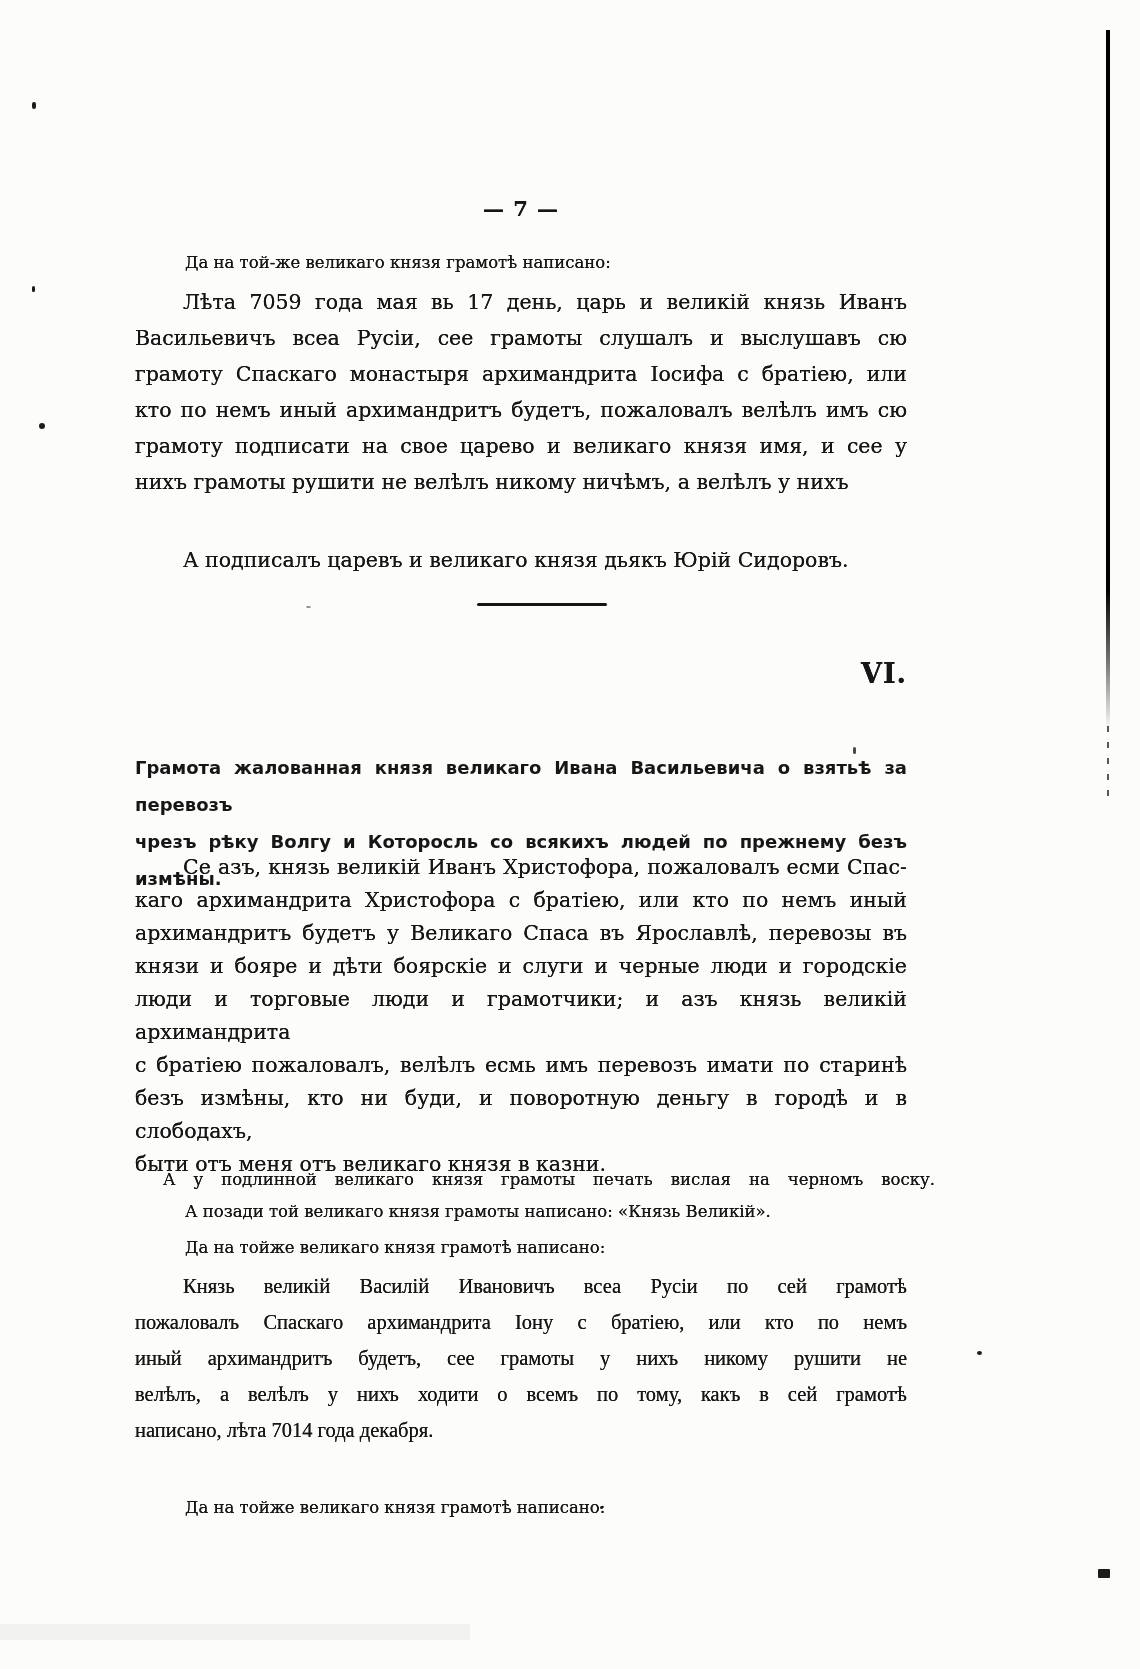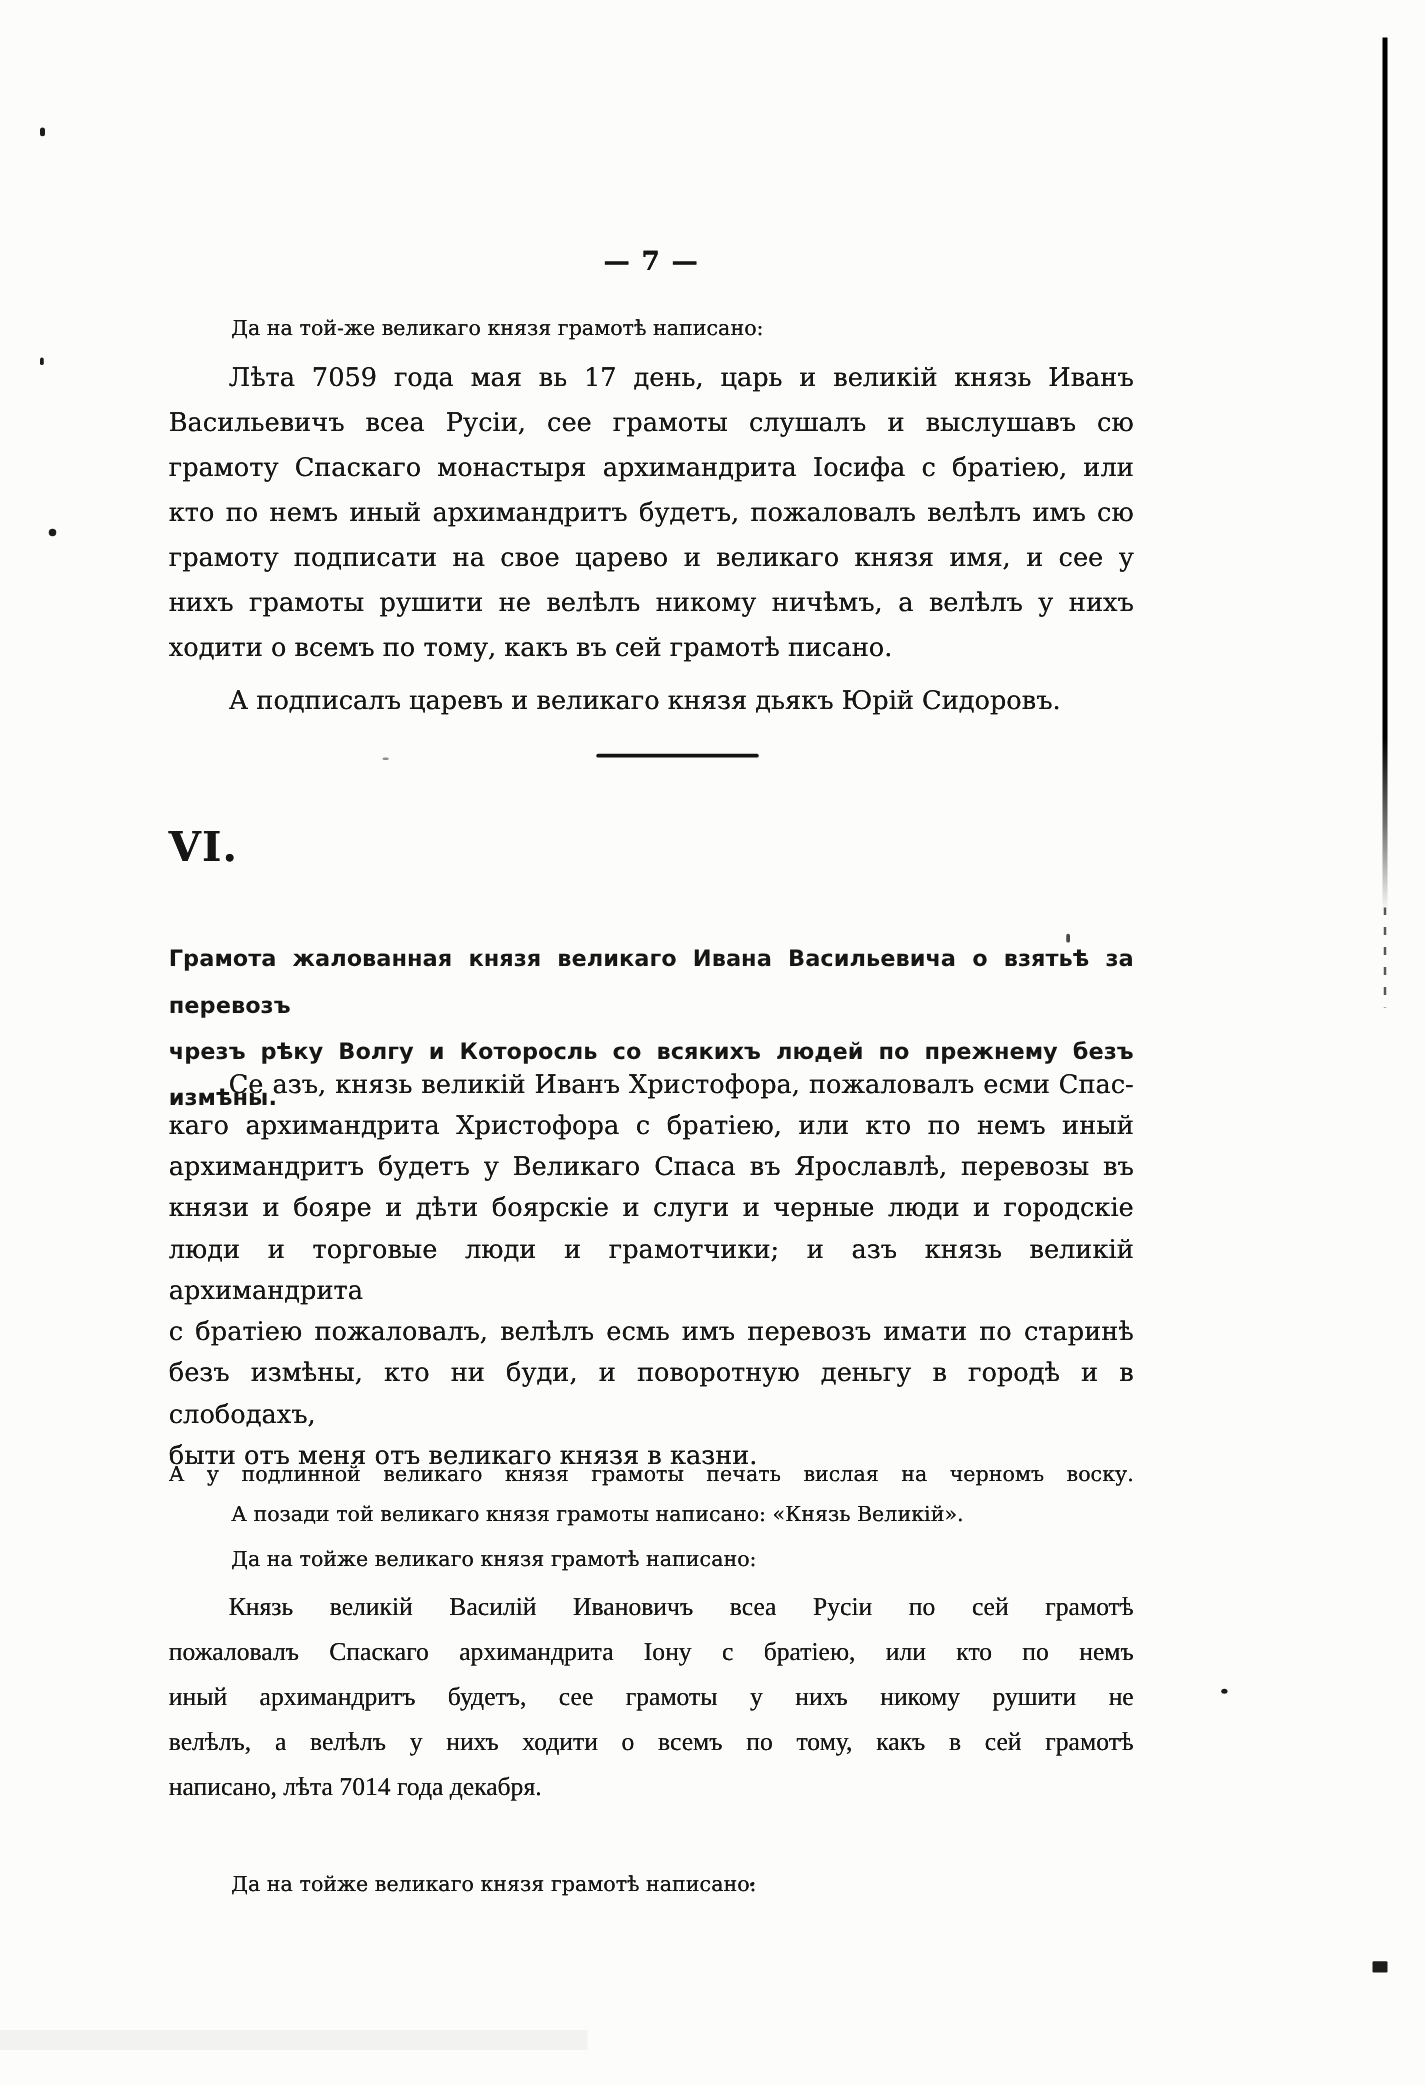--- a/index.html
+++ b/index.html
@@ -21,21 +21,21 @@
   .lh36 .tline { line-height:36px; }
   .lh33 .tline { line-height:33px; }
   .jpara .tline { text-align:justify; text-align-last:justify; }
   .jpara .tline:last-child { text-align-last:left; }
   .jpara.all-just .tline:last-child { text-align-last:justify; }
   .jpara.indent-first .tline:first-child { text-indent:48px; }
 
   .sig { font-size:20.5px; line-height:36px; padding-left:48px; }
 
   .divider { position:absolute; height:3px; background:#141414; border-radius:2px; }
-  .vihead { text-align:left; font-size:33px; font-weight:bold; letter-spacing:1px; }
+  .vihead { text-align:right; font-size:27px; font-weight:bold; letter-spacing:1px; }
 
   .boldtitle { font-family:"DejaVu Sans","Liberation Sans",sans-serif;
                font-weight:bold; font-size:18px; }
   .boldtitle .tline { line-height:37px; }
 
   .note-full { text-align:justify; text-align-last:justify; }
 
   
   .edge-line { position:absolute; left:1106px; top:30px; width:4px; height:700px;
     background:linear-gradient(to bottom,#000 0%,#000 80%,rgba(0,0,0,.55) 90%,rgba(0,0,0,0) 100%); }
@@ -66,21 +66,20 @@
 
   <div class="col smalltype ind txt" style="top:251px;">Да на той-же великаго князя грамотѣ написано:</div>
 
   <div class="col bigpara jpara indent-first lh36 txt" style="top:284px;">
       <div class="tline">Лѣта 7059 года мая вь 17 день, царь и великій князь Иванъ</div>
       <div class="tline">Васильевичъ всеа Русіи, сее грамоты слушалъ и выслушавъ сю</div>
       <div class="tline">грамоту Спаскаго монастыря архимандрита Іосифа с братіею, или</div>
       <div class="tline">кто по немъ иный архимандритъ будетъ, пожаловалъ велѣлъ имъ сю</div>
       <div class="tline">грамоту подписати на свое царево и великаго князя имя, и сее у</div>
       <div class="tline">нихъ грамоты рушити не велѣлъ никому ничѣмъ, а велѣлъ у нихъ</div>
-      <div class="tline">ходити о всемъ по тому, какъ въ сей грамотѣ писано.</div>
     </div>
 
   <div class="col sig txt" style="top:542px;">А подписалъ царевъ и великаго князя дьякъ Юрій Сидоровъ.</div>
 
   <div class="divider" style="top:603px;left:477px;width:130px;"></div>
 
   <div class="col vihead txt" style="top:658px;">VI.</div>
 
   <div class="col boldtitle jpara all-just" style="top:749px;">
       <div class="tline">Грамота жалованная князя великаго Ивана Васильевича о взятьѣ за перевозъ</div>
@@ -91,21 +90,21 @@
       <div class="tline">Се азъ, князь великій Иванъ Христофора, пожаловалъ есми Спас-</div>
       <div class="tline">каго архимандрита Христофора с братіею, или кто по немъ иный</div>
       <div class="tline">архимандритъ будетъ у Великаго Спаса въ Ярославлѣ, перевозы въ</div>
       <div class="tline">князи и бояре и дѣти боярскіе и слуги и черные люди и городскіе</div>
       <div class="tline">люди и торговые люди и грамотчики; и азъ князь великій архимандрита</div>
       <div class="tline">с братіею пожаловалъ, велѣлъ есмь имъ перевозъ имати по старинѣ</div>
       <div class="tline">безъ измѣны, кто ни буди, и поворотную деньгу в городѣ и в слободахъ,</div>
       <div class="tline">быти отъ меня отъ великаго князя в казни.</div>
     </div>
 
-  <div class="col smalltype note-full txt" style="top:1168px;">А у подлинной великаго князя грамоты печать вислая на черномъ воску.</div>
+  <div class="col smalltype note-full txt" style="top:1168px;margin-left:28px;">А у подлинной великаго князя грамоты печать вислая на черномъ воску.</div>
 
   <div class="col smalltype ind txt" style="top:1200px;">А позади той великаго князя грамоты написано: «Князь Великій».</div>
 
   <div class="col smalltype ind txt" style="top:1236px;">Да на тойже великаго князя грамотѣ написано:</div>
 
   <div class="col bigpara jpara indent-first lh36 txt" style="top:1268px;font-family:Liberation Serif, serif;">
       <div class="tline">Князь великій Василій Ивановичъ всеа Русіи по сей грамотѣ</div>
       <div class="tline">пожаловалъ Спаскаго архимандрита Іону с братіею, или кто по немъ</div>
       <div class="tline">иный архимандритъ будетъ, сее грамоты у нихъ никому рушити не</div>
       <div class="tline">велѣлъ, а велѣлъ у нихъ ходити о всемъ по тому, какъ в сей грамотѣ</div>

